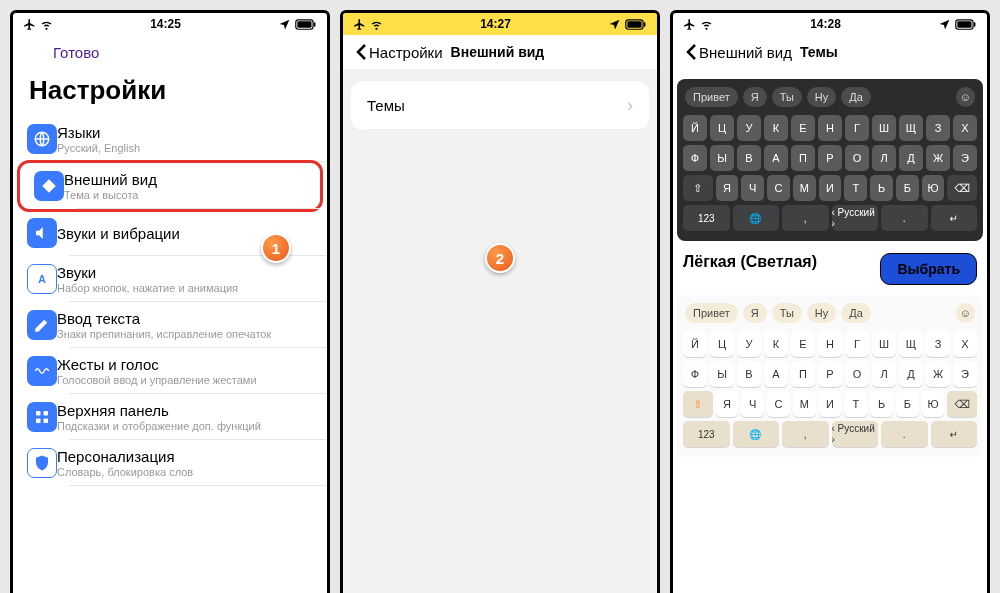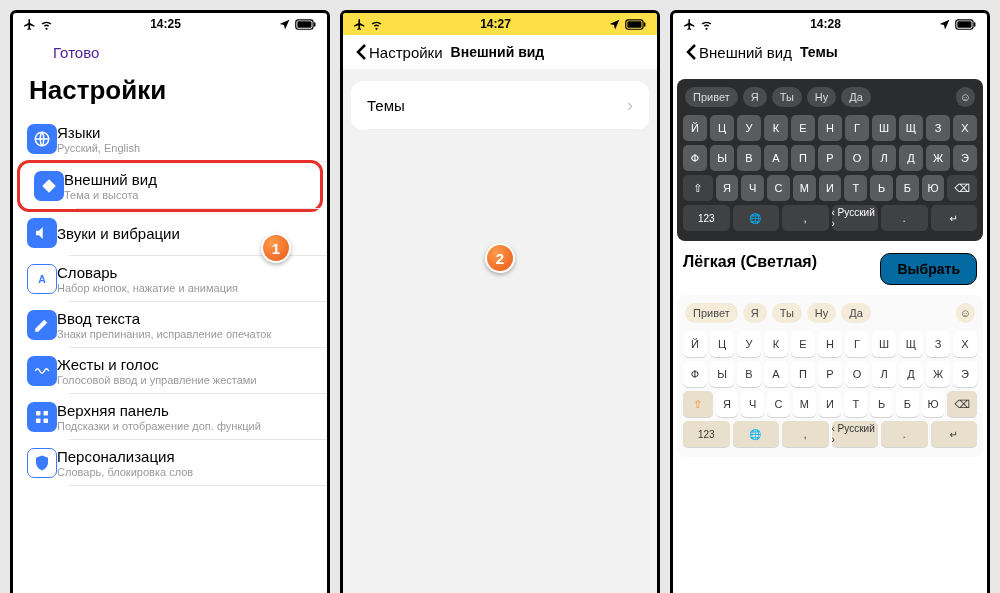--- a/index.html
+++ b/index.html
@@ -56,21 +56,21 @@
 .kb-light .key { background: #fff; color: #333; box-shadow: 0 1px 0 rgba(0,0,0,.15); }
 .key.fn { flex: 1.3; }
 .kb-dark .key.fn { background: #404143; }
 .kb-light .key.fn { background: #e8e0cc; }
 .krow.bot .key { font-size: 10px; }
 .space { flex: 4; font-size: 11px; }
 .shift-o { color: #ff8a2a !important; }
 
 .theme-title-row { display:flex; align-items:flex-start; justify-content:space-between; padding: 12px 6px 10px; }
 .theme-title { font-size: 16px; font-weight: 700; }
-.select-btn { border: 1.5px solid #000; border-radius: 10px; padding: 7px 16px; font-size: 14px; font-weight: 600; background: #0369a1; }
+.select-btn { border: 1.5px solid #000; border-radius: 10px; padding: 7px 16px; font-size: 14px; font-weight: 600; background: #1d4ed8; }
 
 svg.st-ic { width: 13px; height: 13px; }
 </style>
 </head>
 <body>
 
 <div class="wrap">
 
 <div class="phone">
   <div class="statusbar">
@@ -132,21 +132,21 @@
             <div class="row-t">Звуки и вибрации</div>
           </div>
     </div>
     <div class="row">
       <div class="ic" style="background:#fff;border:1.5px solid #3a7afe">
             <svg viewBox="0 0 24 24" fill="#3a7afe">
               <text x="12" y="17" text-anchor="middle" font-size="14" font-weight="700">A</text>
             </svg>
           </div>
       <div class="row-txt">
-            <div class="row-t">Словарь</div>
+            <div class="row-t">Звуки</div>
             <div class="row-s">Набор кнопок, нажатие и анимация</div>
           </div>
     </div>
     <div class="row">
       <div class="ic" style="background:#3a7afe">
             <svg viewBox="0 0 24 24" fill="#fff">
               <path d="M3 17v4h4L19 9l-4-4z"></path>
             </svg>
           </div>
       <div class="row-txt">

